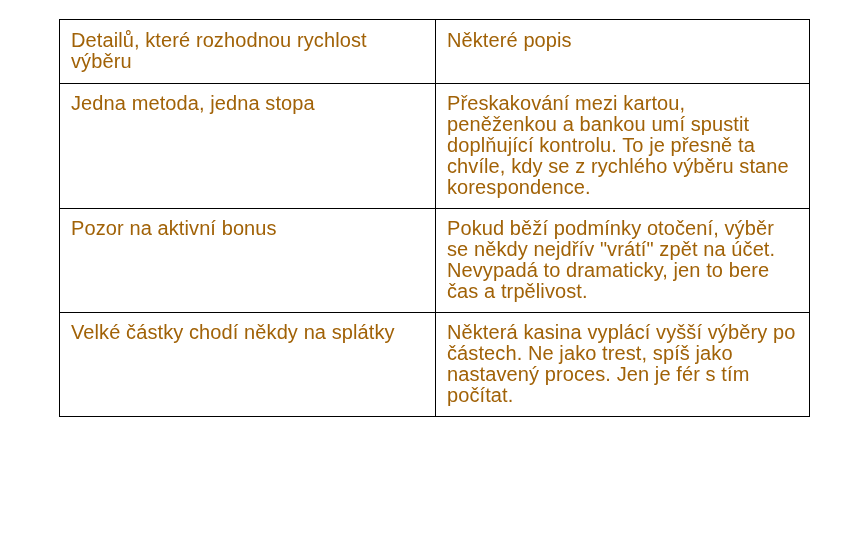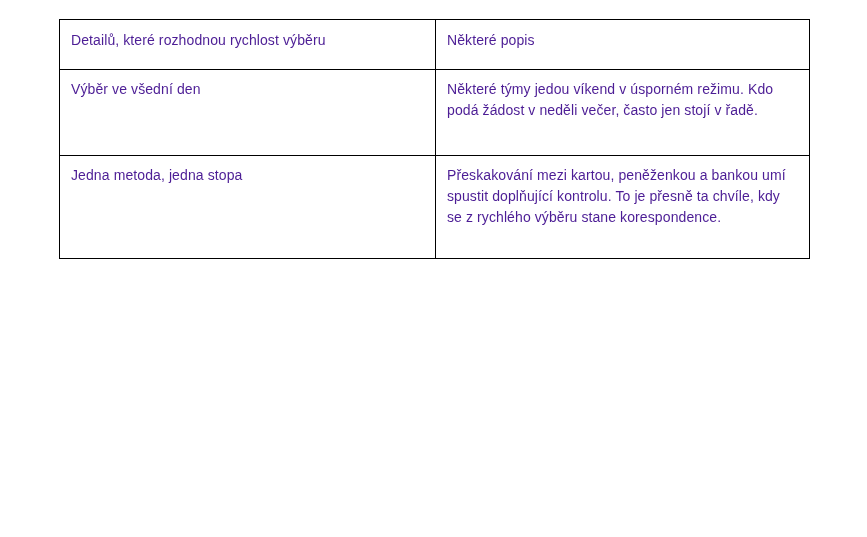--- a/index.html
+++ b/index.html
@@ -31,24 +31,24 @@
     table-layout: fixed;
     width: 750px;
     background: #ffffff;
   }
   table.detail-table col.col-left  { width: 376px; }
   table.detail-table col.col-right { width: 374px; }
   table.detail-table td {
     border: 1.4px solid #000000;
     vertical-align: top;
     padding: 9px 11px 10px 11px;
-    font-size: 14px;
+    font-size: 20px;
     line-height: 21px;
     font-family: "Liberation Sans", sans-serif;
-    color: #4c1d95;
+    color: #a16207;
     letter-spacing: 0.1px;
   }
   table.detail-table tr.header-row td {
     padding-top: 10px;
     padding-bottom: 11px;
   }
   td.cell-term {
     height: 1px;
   }
   .cell-text {
@@ -77,35 +77,43 @@
         <tr class="header-row">
           <td class="cell-term">
             <span class="cell-text">Detailů, které rozhodnou rychlost výběru</span>
           </td>
           <td class="cell-desc">
             <span class="cell-text">Některé popis</span>
           </td>
         </tr>
 
 
-        <tr class="r2">
-          <td class="cell-term">
-            <span class="cell-text">Výběr ve všední den</span>
-          </td>
-          <td class="cell-desc">
-            <span class="cell-text">Některé týmy jedou víkend v úsporném režimu. Kdo podá žádost v neděli večer, často jen stojí v řadě.</span>
-          </td>
-        </tr>
 
         <tr class="r3">
           <td class="cell-term">
             <span class="cell-text">Jedna metoda, jedna stopa</span>
           </td>
           <td class="cell-desc">
             <span class="cell-text">Přeskakování mezi kartou, peněženkou a bankou umí spustit doplňující kontrolu. To je přesně ta chvíle, kdy se z rychlého výběru stane korespondence.</span>
           </td>
         </tr>
 
+        <tr class="r4">
+          <td class="cell-term">
+            <span class="cell-text">Pozor na aktivní bonus</span>
+          </td>
+          <td class="cell-desc">
+            <span class="cell-text">Pokud běží podmínky otočení, výběr se někdy nejdřív "vrátí" zpět na účet. Nevypadá to dramaticky, jen to bere čas a trpělivost.</span>
+          </td>
+        </tr>
 
+        <tr class="r5">
+          <td class="cell-term">
+            <span class="cell-text">Velké částky chodí někdy na splátky</span>
+          </td>
+          <td class="cell-desc">
+            <span class="cell-text">Některá kasina vyplácí vyšší výběry po částech. Ne jako trest, spíš jako nastavený proces. Jen je fér s tím počítat.</span>
+          </td>
+        </tr>
       </tbody>
     </table>
   </div>
 </div>
 
 </body></html>

